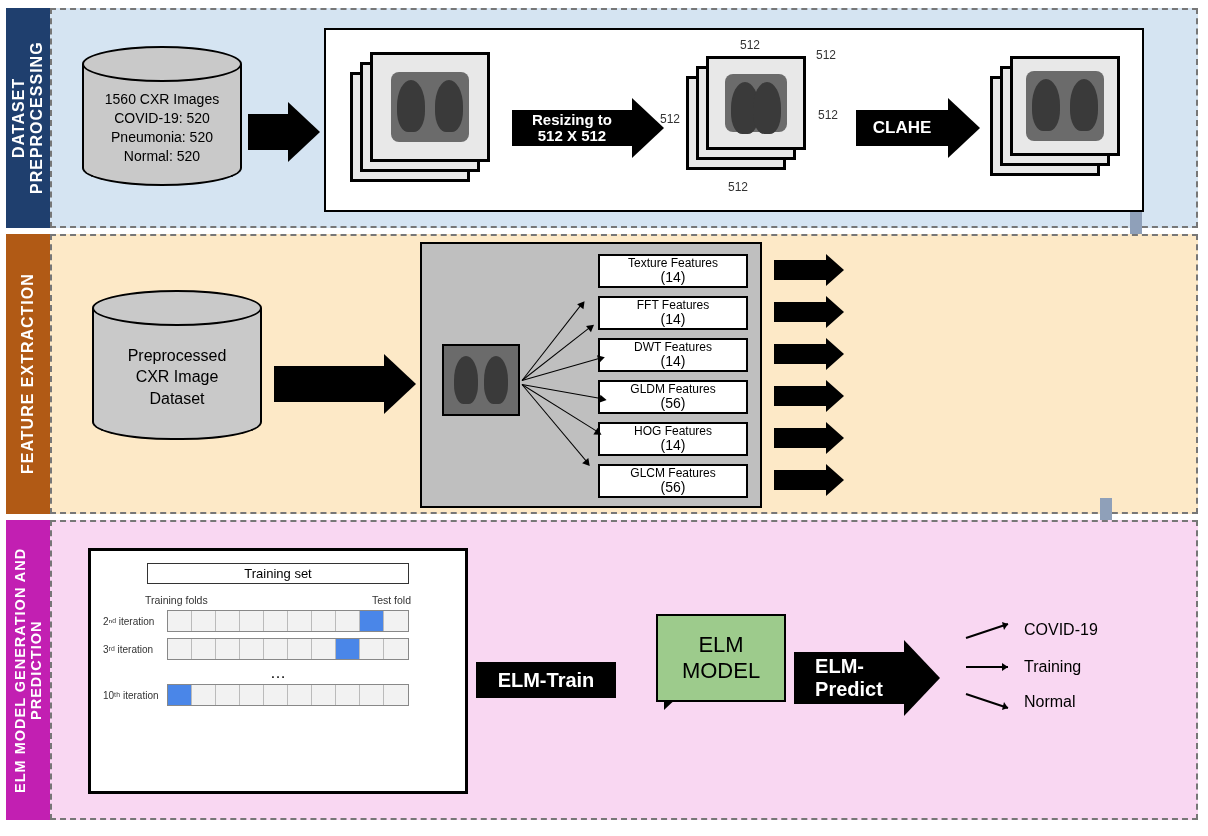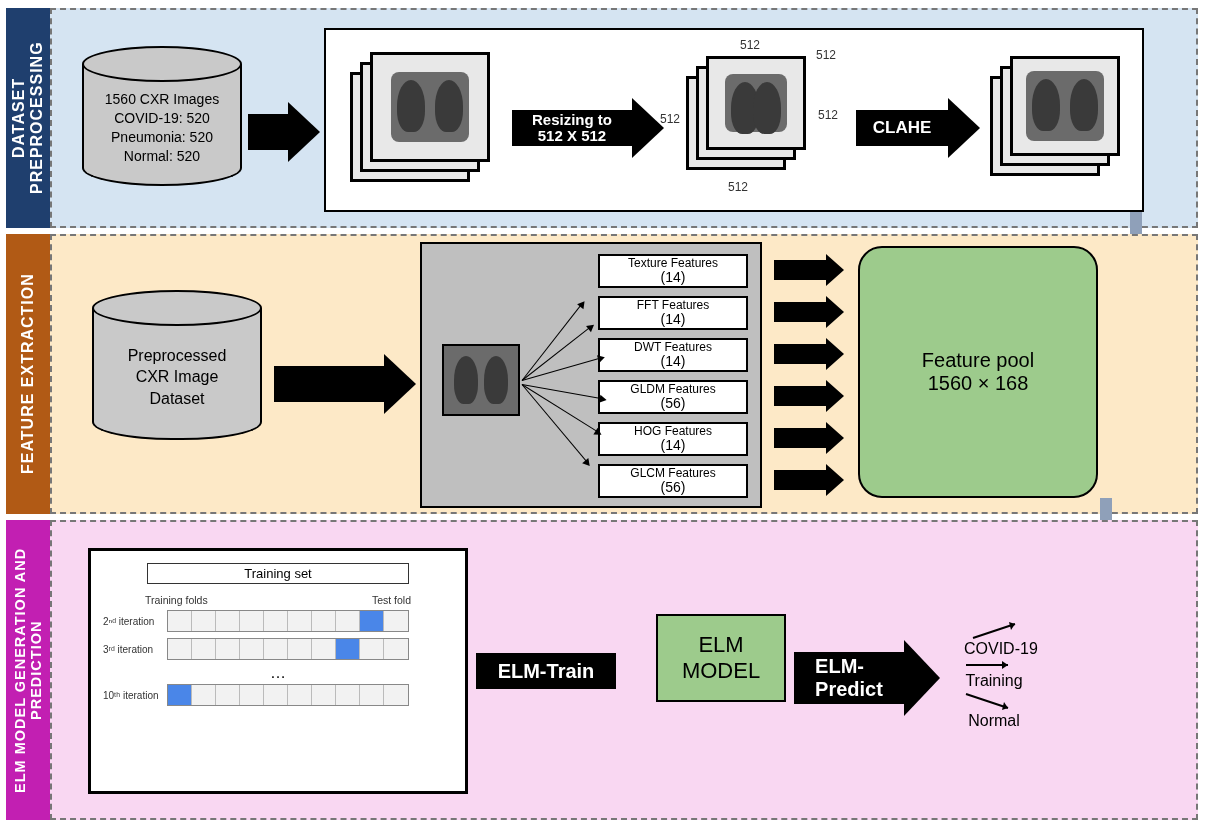--- a/index.html
+++ b/index.html
@@ -159,21 +159,21 @@
   .kfold .row .cells { display: flex; border: 1px solid #888; }
   .kfold .row .cells .c {
     width: 24px; height: 20px; border-right: 1px solid #bbb;
     background: #f2f2f2;
   }
   .kfold .row .cells .c:last-child { border-right: none; }
   .kfold .row .cells .c.test { background: #4a86e8; }
   .kfold .dots { text-align: center; font-size: 16px; margin: -2px 0 2px; }
 
   
-  .out-arrow { position: absolute; font-size: 16px; display: flex; align-items: center; flex-direction: column; }
+  .out-arrow { position: absolute; font-size: 16px; display: flex; align-items: center; }
   .out-arrow svg { margin-right: 6px; }
 
 </style>
 </head>
 <body>
 
 <div class="vlabel pre">DATASET PREPROCESSING</div>
 <div class="vlabel feat">FEATURE EXTRACTION</div>
 <div class="vlabel elm">ELM MODEL GENERATION AND PREDICTION</div>
 
@@ -320,24 +320,20 @@
     </div>
   <div class="arrow small" style="left:722px; top:186px;">
       <div class="shaft" style="width:52px;"></div>
       <div class="head"></div>
     </div>
   <div class="arrow small" style="left:722px; top:228px;">
       <div class="shaft" style="width:52px;"></div>
       <div class="head"></div>
     </div>
 
-  <div class="pool" style="left:806px; top:10px; width:240px; height:252px;">
-    <span>Feature pool</span>
-    <span>1560 × 168</span>
-  </div>
 </div>
 
 <div class="connector" style="left:1100px; top:498px; width:12px; height:38px;"></div>
 <div class="connector" style="left:118px; top:530px; width:994px; height:12px;"></div>
 <div class="connector" style="left:118px; top:530px; width:12px; height:32px;"></div>
 
 <div class="stage stage-elm">
 
   <div class="kfold" style="left:36px; top:26px; width:380px; height:246px;">
     <div class="trainset">Training set</div>
@@ -387,21 +383,21 @@
           <span class="c"></span>
           <span class="c"></span>
           <span class="c"></span>
           <span class="c"></span>
           <span class="c"></span>
           <span class="c"></span>
         </span>
     </div>
   </div>
 
-  <div class="arrow" style="left:424px; top:119px;gap:48px;">
+  <div class="arrow" style="left:424px; top:128px;gap:48px;">
     <div class="shaft" style="width:140px; font-size:20px;">
       <span>ELM-Train</span>
     </div>
     <div class="head"></div>
   </div>
 
   <div class="elm-block" style="left:604px; top:92px; width:130px; height:88px;">
     <span style="white-space:pre-line;">ELM
 MODEL</span>
   </div>

